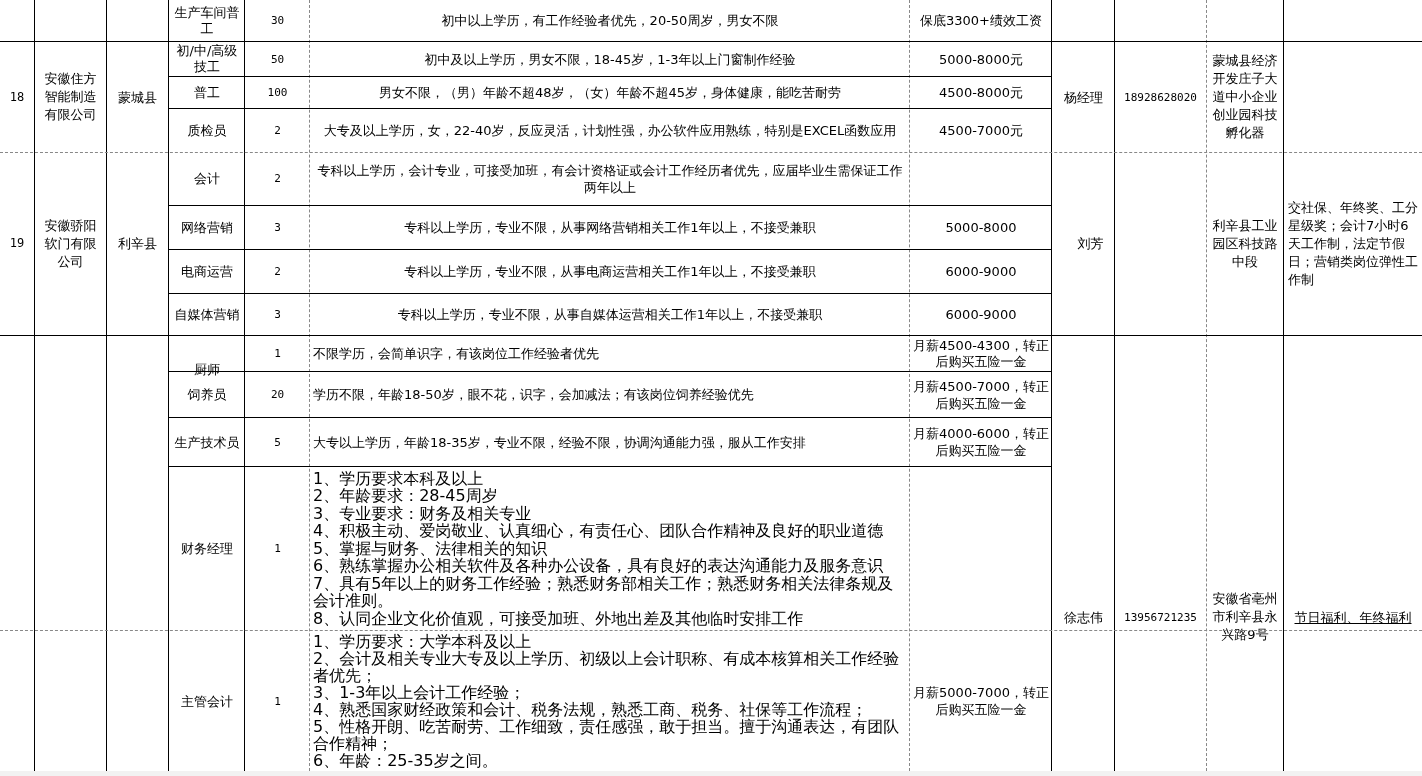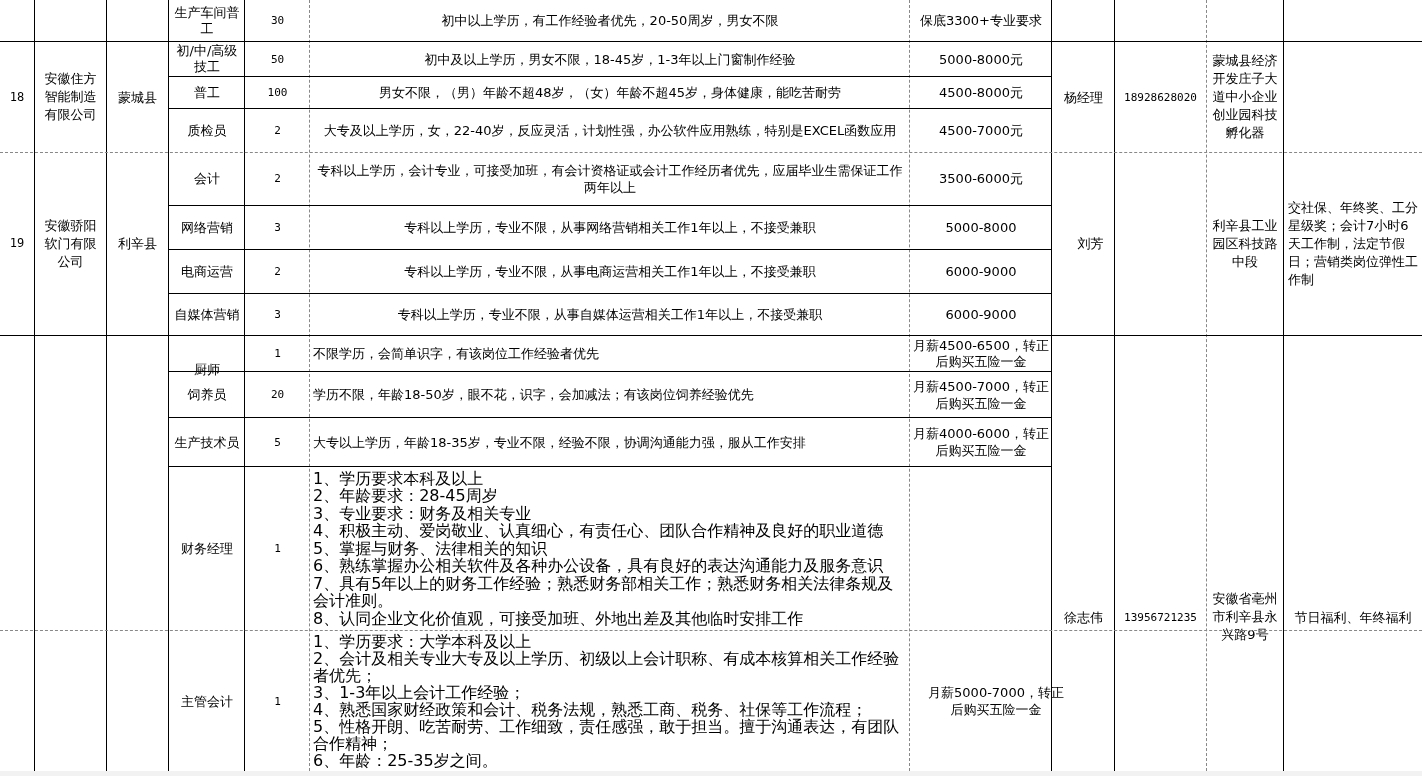--- a/index.html
+++ b/index.html
@@ -19,21 +19,21 @@
   .bottom-strip { position:absolute; left:0; top:771px; width:1422px; height:5px; background:#f2f2f2; }
 </style>
 </head>
 <body>
 
 <div class="sheet">
 
   <div class="cell" style="left:169px;top:0;width:76px;height:41px;line-height:16px;">生产车间普工</div>
   <div class="cell num" style="left:245px;top:0;width:65px;height:41px;">30</div>
   <div class="cell" style="left:310px;top:0;width:600px;height:41px;">初中以上学历，有工作经验者优先，20-50周岁，男女不限</div>
-  <div class="cell" style="left:910px;top:0;width:142px;height:41px;">保底3300+专业要求</div>
+  <div class="cell" style="left:910px;top:0;width:142px;height:41px;">保底3300+绩效工资</div>
 
   <div class="cell num" style="left:0;top:42px;width:34px;height:110px;font-size:12px;">18</div>
   <div class="cell" style="left:35px;top:42px;width:71px;height:110px;padding:0 6px;line-height:18px;">安徽住方智能制造有限公司</div>
   <div class="cell" style="left:107px;top:42px;width:61px;height:110px;">蒙城县</div>
 
   <div class="cell" style="left:169px;top:42px;width:76px;height:34px;line-height:16px;">初/中/高级技工</div>
   <div class="cell num" style="left:245px;top:42px;width:65px;height:34px;">50</div>
   <div class="cell" style="left:310px;top:42px;width:600px;height:34px;">初中及以上学历，男女不限，18-45岁，1-3年以上门窗制作经验</div>
   <div class="cell" style="left:910px;top:42px;width:142px;height:34px;">5000-8000元</div>
 
@@ -52,21 +52,20 @@
   <div class="cell" style="left:1207px;top:42px;width:76px;height:110px;line-height:18px;">蒙城县经济开发庄子大道中小企业创业园科技孵化器</div>
   <div class="cell left" style="left:1284px;top:42px;width:138px;height:110px;"></div>
 
   <div class="cell num" style="left:0;top:152px;width:34px;height:183px;font-size:12px;">19</div>
   <div class="cell" style="left:35px;top:152px;width:71px;height:183px;padding:0 6px;line-height:18px;">安徽骄阳软门有限公司</div>
   <div class="cell" style="left:107px;top:152px;width:61px;height:183px;">利辛县</div>
 
   <div class="cell" style="left:169px;top:152px;width:76px;height:53px;">会计</div>
   <div class="cell num" style="left:245px;top:152px;width:65px;height:53px;">2</div>
   <div class="cell" style="left:312px;top:152px;width:596px;height:53px;">专科以上学历，会计专业，可接受加班，有会计资格证或会计工作经历者优先，应届毕业生需保证工作两年以上</div>
-  <div class="cell" style="left:910px;top:152px;width:142px;height:53px;">3500-6000元</div>
 
   <div class="cell" style="left:169px;top:206px;width:76px;height:43px;">网络营销</div>
   <div class="cell num" style="left:245px;top:206px;width:65px;height:43px;">3</div>
   <div class="cell" style="left:310px;top:206px;width:600px;height:43px;">专科以上学历，专业不限，从事网络营销相关工作1年以上，不接受兼职</div>
   <div class="cell" style="left:910px;top:206px;width:142px;height:43px;">5000-8000</div>
 
   <div class="cell" style="left:169px;top:250px;width:76px;height:43px;">电商运营</div>
   <div class="cell num" style="left:245px;top:250px;width:65px;height:43px;">2</div>
   <div class="cell" style="left:310px;top:250px;width:600px;height:43px;">专科以上学历，专业不限，从事电商运营相关工作1年以上，不接受兼职</div>
   <div class="cell" style="left:910px;top:250px;width:142px;height:43px;">6000-9000</div>
@@ -80,21 +79,21 @@
   <div class="cell" style="left:1207px;top:152px;width:76px;height:183px;line-height:18px;">利辛县工业园区科技路中段</div>
   <div class="cell left" style="left:1285px;top:152px;width:137px;height:183px;line-height:18px;">交社保、年终奖、工分星级奖；会计7小时6天工作制，法定节假日；营销类岗位弹性工作制</div>
 
   <div class="cell num" style="left:0;top:336px;width:34px;height:435px;"></div>
   <div class="cell" style="left:35px;top:336px;width:71px;height:435px;"></div>
   <div class="cell" style="left:107px;top:336px;width:61px;height:435px;"></div>
 
   <div class="cell" style="left:169px;top:352px;width:76px;height:35px;">厨师</div>
   <div class="cell num" style="left:245px;top:336px;width:65px;height:35px;">1</div>
   <div class="cell left" style="left:310px;top:336px;width:600px;height:35px;">不限学历，会简单识字，有该岗位工作经验者优先</div>
-  <div class="cell" style="left:910px;top:336px;width:142px;height:35px;line-height:16px;">月薪4500-6500，转正后购买五险一金</div>
+  <div class="cell" style="left:910px;top:336px;width:142px;height:35px;line-height:16px;">月薪4500-4300，转正后购买五险一金</div>
 
   <div class="cell" style="left:169px;top:372px;width:76px;height:45px;">饲养员</div>
   <div class="cell num" style="left:245px;top:372px;width:65px;height:45px;">20</div>
   <div class="cell left" style="left:310px;top:372px;width:600px;height:45px;">学历不限，年龄18-50岁，眼不花，识字，会加减法；有该岗位饲养经验优先</div>
   <div class="cell" style="left:910px;top:372px;width:142px;height:45px;line-height:17px;">月薪4500-7000，转正后购买五险一金</div>
 
   <div class="cell" style="left:169px;top:418px;width:76px;height:48px;">生产技术员</div>
   <div class="cell num" style="left:245px;top:418px;width:65px;height:48px;">5</div>
   <div class="cell left" style="left:310px;top:418px;width:600px;height:48px;">大专以上学历，年龄18-35岁，专业不限，经验不限，协调沟通能力强，服从工作安排</div>
   <div class="cell" style="left:910px;top:418px;width:142px;height:48px;line-height:17px;">月薪4000-6000，转正后购买五险一金</div>
@@ -111,26 +110,26 @@
 8、认同企业文化价值观，可接受加班、外地出差及其他临时安排工作</div>
 
   <div class="cell" style="left:169px;top:631px;width:76px;height:140px;">主管会计</div>
   <div class="cell num" style="left:245px;top:631px;width:65px;height:140px;">1</div>
   <div class="cell left pre small" style="left:310px;top:631px;width:600px;height:140px;line-height:17px;">1、学历要求：大学本科及以上
 2、会计及相关专业大专及以上学历、初级以上会计职称、有成本核算相关工作经验者优先；
 3、1-3年以上会计工作经验；
 4、熟悉国家财经政策和会计、税务法规，熟悉工商、税务、社保等工作流程；
 5、性格开朗、吃苦耐劳、工作细致，责任感强，敢于担当。擅于沟通表达，有团队合作精神；
 6、年龄：25-35岁之间。</div>
-  <div class="cell" style="left:910px;top:631px;width:142px;height:140px;line-height:17px;margin-left:15px;">月薪5000-7000，转正后购买五险一金</div>
+  <div class="cell" style="left:910px;top:631px;width:142px;height:140px;line-height:17px;">月薪5000-7000，转正后购买五险一金</div>
 
   <div class="cell" style="left:1053px;top:600px;width:61px;height:34px;">徐志伟</div>
   <div class="cell num" style="left:1115px;top:600px;width:91px;height:34px;">13956721235</div>
   <div class="cell" style="left:1207px;top:588px;width:76px;height:58px;line-height:18px;">安徽省亳州市利辛县永兴路9号</div>
-  <div class="cell" style="left:1284px;top:600px;width:138px;height:34px;">节日福利、年终福利</div>
+  <div class="cell" style="left:1284px;top:600px;width:138px;height:34px;text-decoration:underline;">节日福利、年终福利</div>
 
   <div class="vl" style="left:34px;top:0;height:771px;"></div>
   <div class="vl" style="left:106px;top:0;height:771px;"></div>
   <div class="vl" style="left:168px;top:0;height:771px;"></div>
   <div class="vl" style="left:244px;top:0;height:771px;"></div>
   <div class="vd" style="left:309px;top:0;height:771px;"></div>
   <div class="vd" style="left:909px;top:0;height:771px;"></div>
   <div class="vl" style="left:1051px;top:0;height:771px;"></div>
   <div class="vl" style="left:1114px;top:0;height:771px;"></div>
   <div class="vd" style="left:1206px;top:0;height:771px;"></div>

